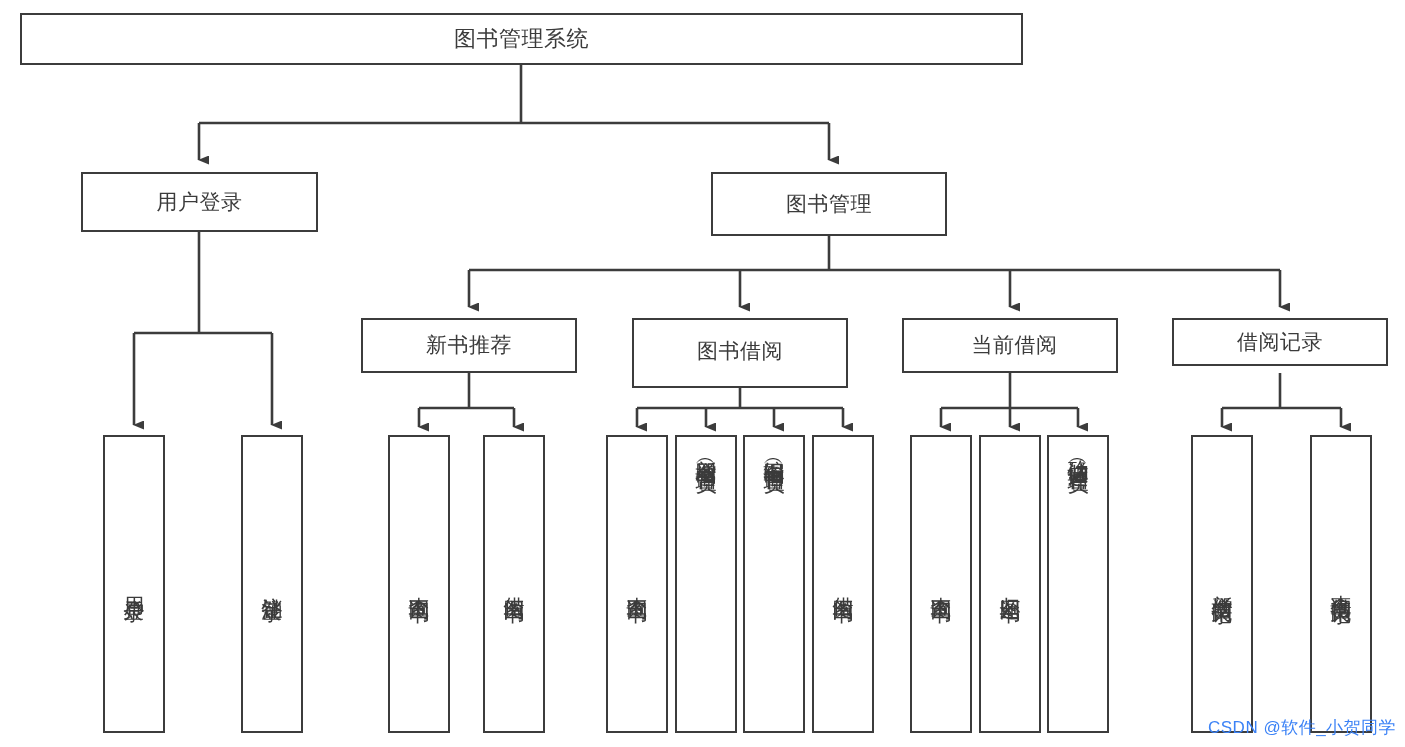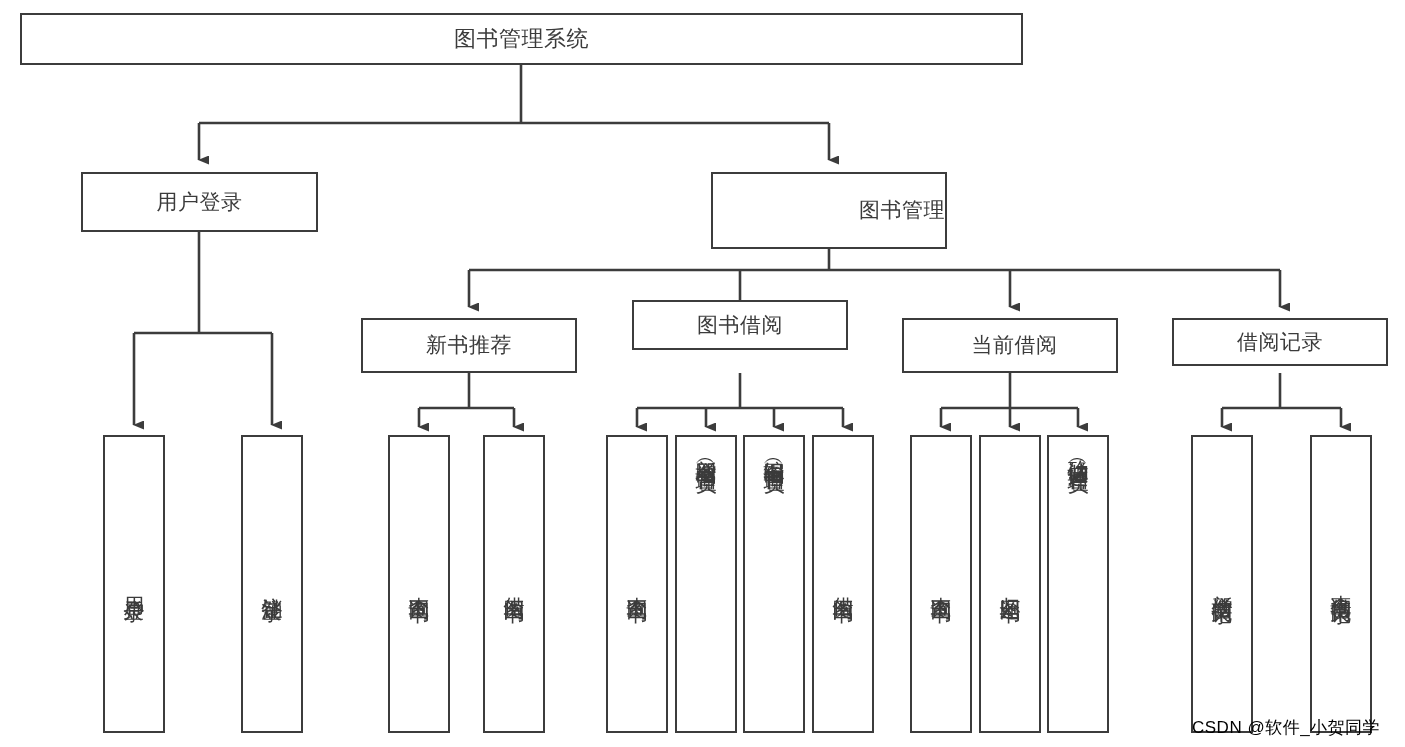--- a/index.html
+++ b/index.html
@@ -67,24 +67,25 @@
     -webkit-text-orientation: upright;
   }
   
   .node.vert.centered {
     align-items: center;
     padding-top: 0;
   }
   .watermark {
     position: absolute;
     font-size: 17px;
-    color: #000000;
+    color: #3b82f6;
     white-space: nowrap;
     z-index: 6;
     letter-spacing: 0.5px;
+    padding-left: 16px;
   }
 </style>
 </head>
 <body>
 
 <div id="diagram-canvas">
 
   <svg id="edge-layer" viewBox="0 0 1405 747" xmlns="http://www.w3.org/2000/svg">
     <defs>
       <marker id="arrowhead" markerWidth="9" markerHeight="11" refX="4.5" refY="10" orient="auto" markerUnits="userSpaceOnUse">
@@ -135,28 +136,28 @@
     </g>
   </svg>
 
   <div class="node horiz root" style="left:20px; top:13px; width:1003px; height:52px;justify-content:center;">
     <span class="node-label">图书管理系统</span>
   </div>
 
   <div class="node horiz" style="left:81px; top:172px; width:237px; height:60px;">
     <span class="node-label">用户登录</span>
   </div>
-  <div class="node horiz" style="left:711px; top:172px; width:236px; height:77px;justify-content:flex-end;">
+  <div class="node horiz" style="left:711px; top:172px; width:236px; height:64px;">
     <span class="node-label">图书管理</span>
   </div>
 
   <div class="node horiz" style="left:361px; top:318px; width:216px; height:55px;">
     <span class="node-label">新书推荐</span>
   </div>
-  <div class="node horiz" style="left:632px; top:300px; width:216px; height:50px;">
+  <div class="node horiz" style="left:632px; top:318px; width:216px; height:70px;font-family:Liberation Mono, monospace;">
     <span class="node-label">图书借阅</span>
   </div>
   <div class="node horiz" style="left:902px; top:318px; width:216px; height:55px;padding-left:9px;">
     <span class="node-label">当前借阅</span>
   </div>
   <div class="node horiz" style="left:1172px; top:318px; width:216px; height:48px;">
     <span class="node-label">借阅记录</span>
   </div>
 
   <div class="node vert centered" style="left:103px; top:435px; width:62px; height:298px;">

